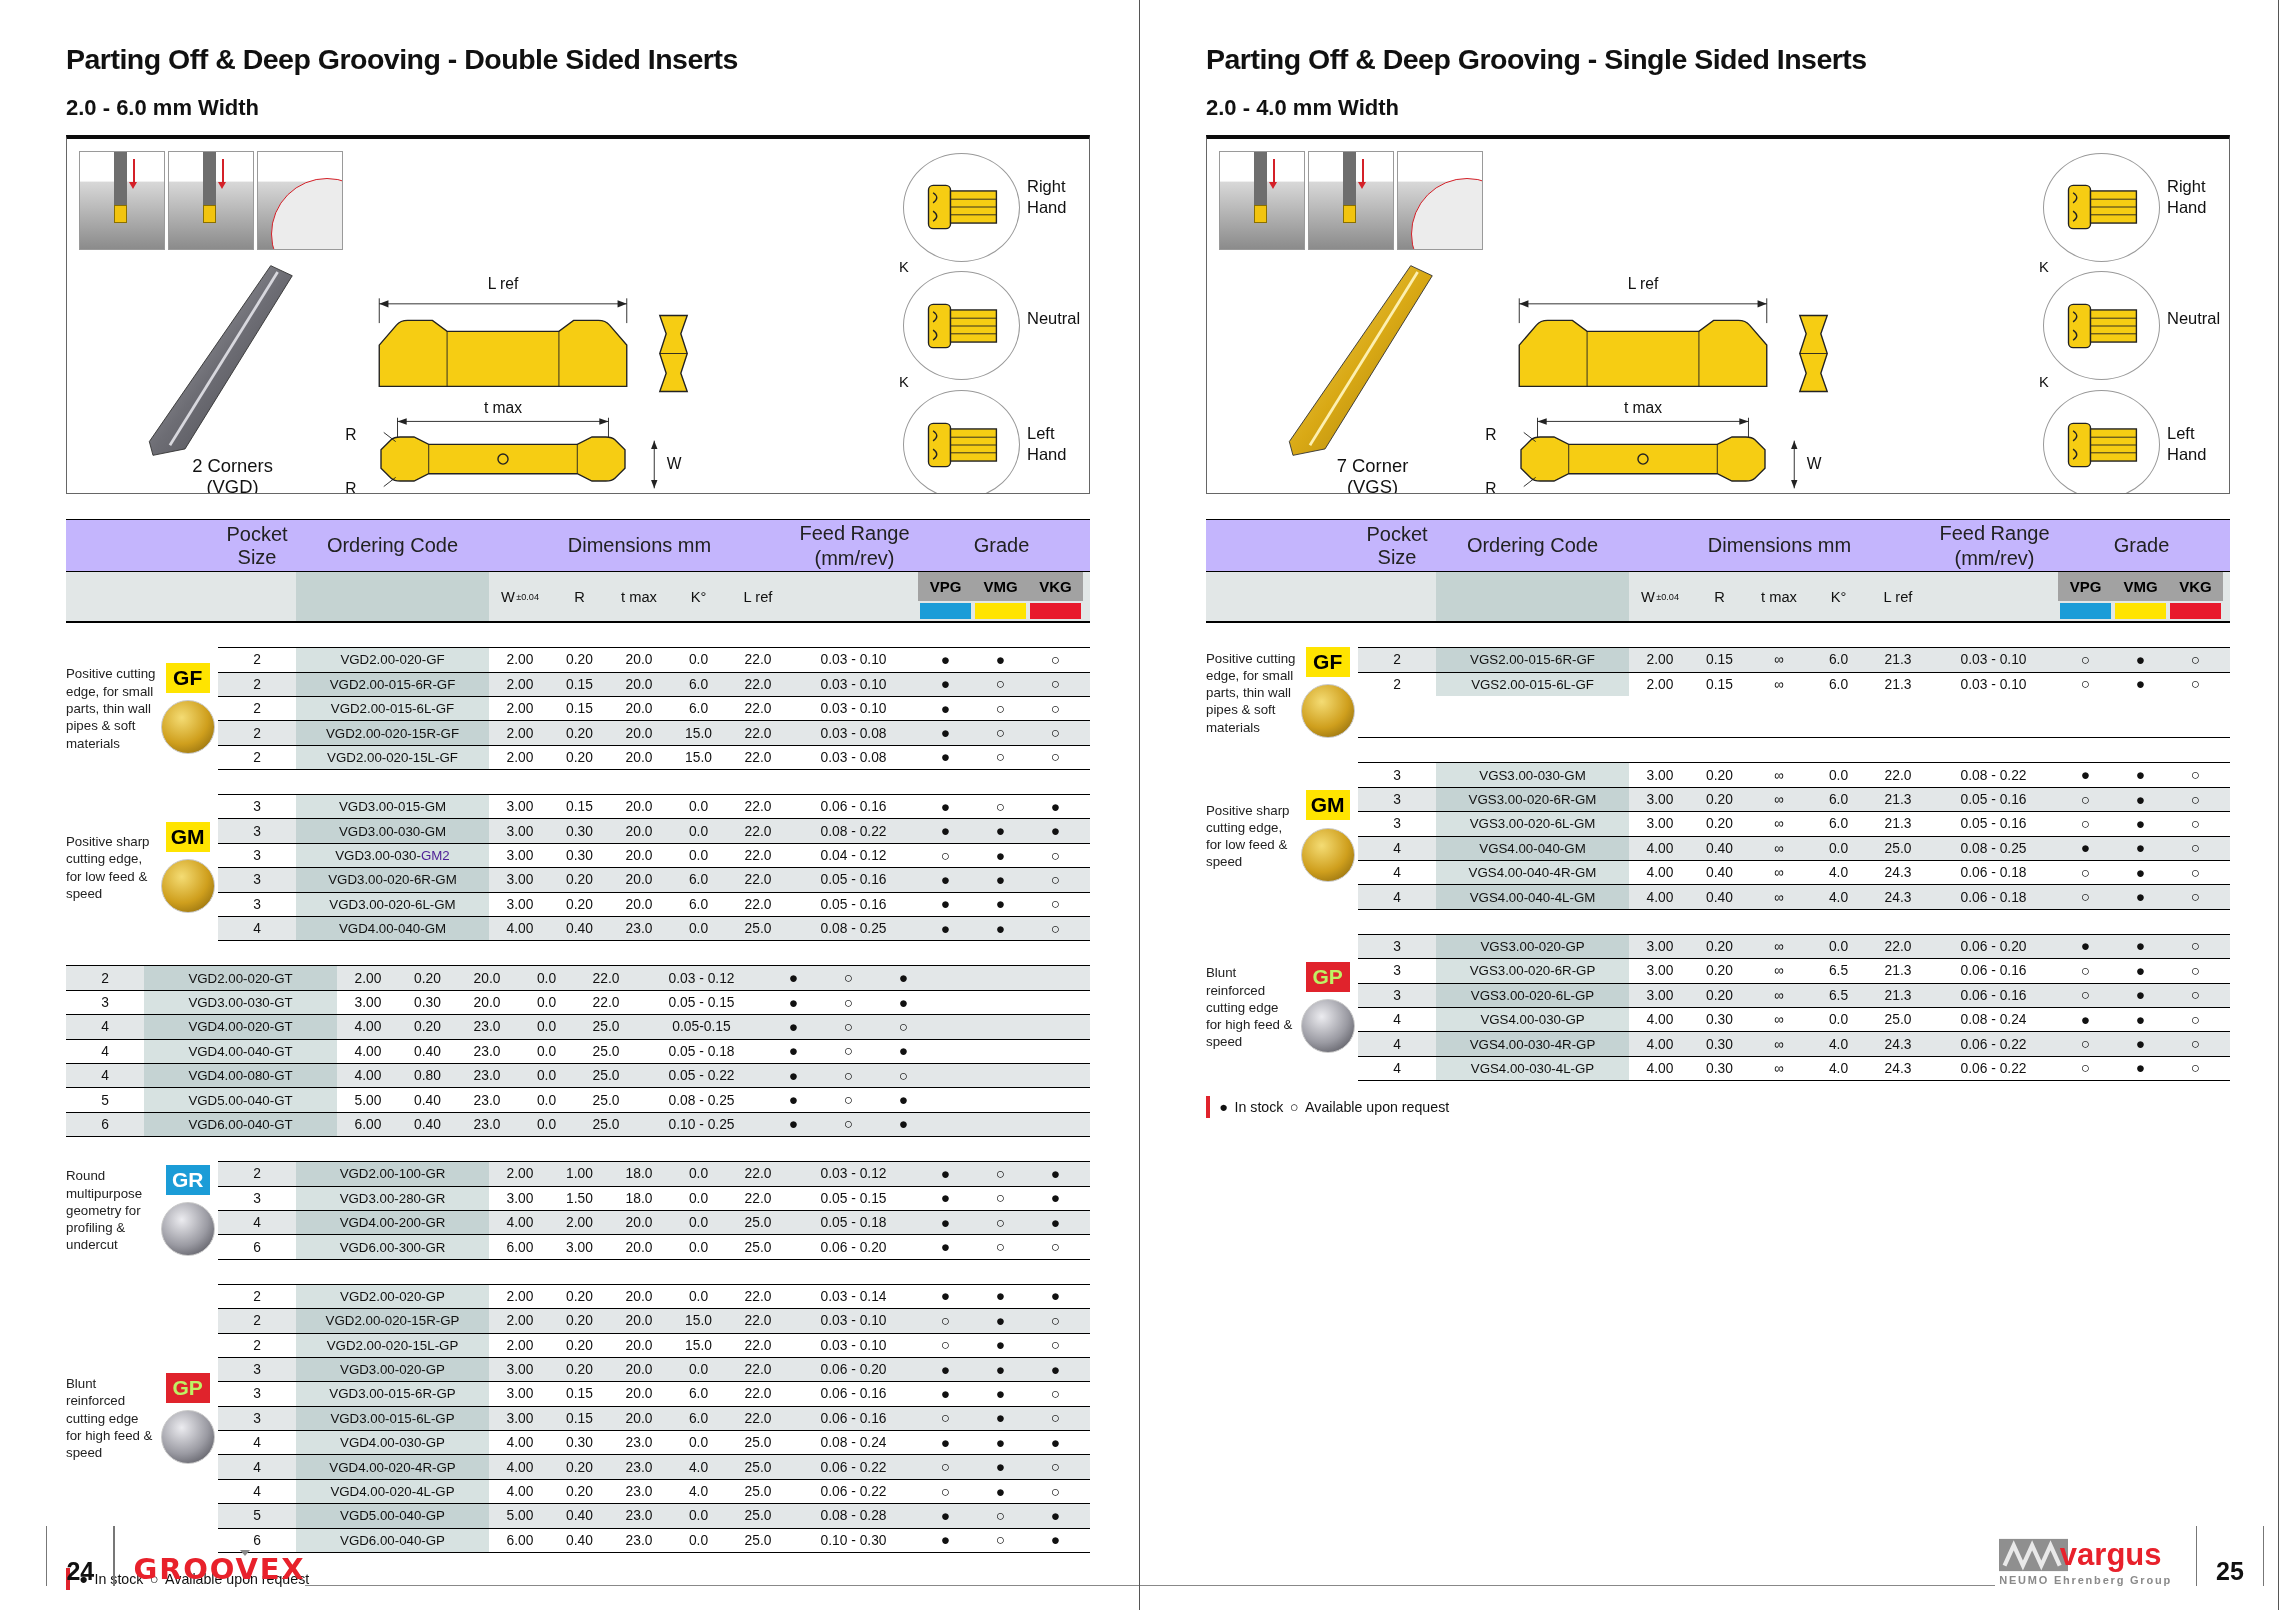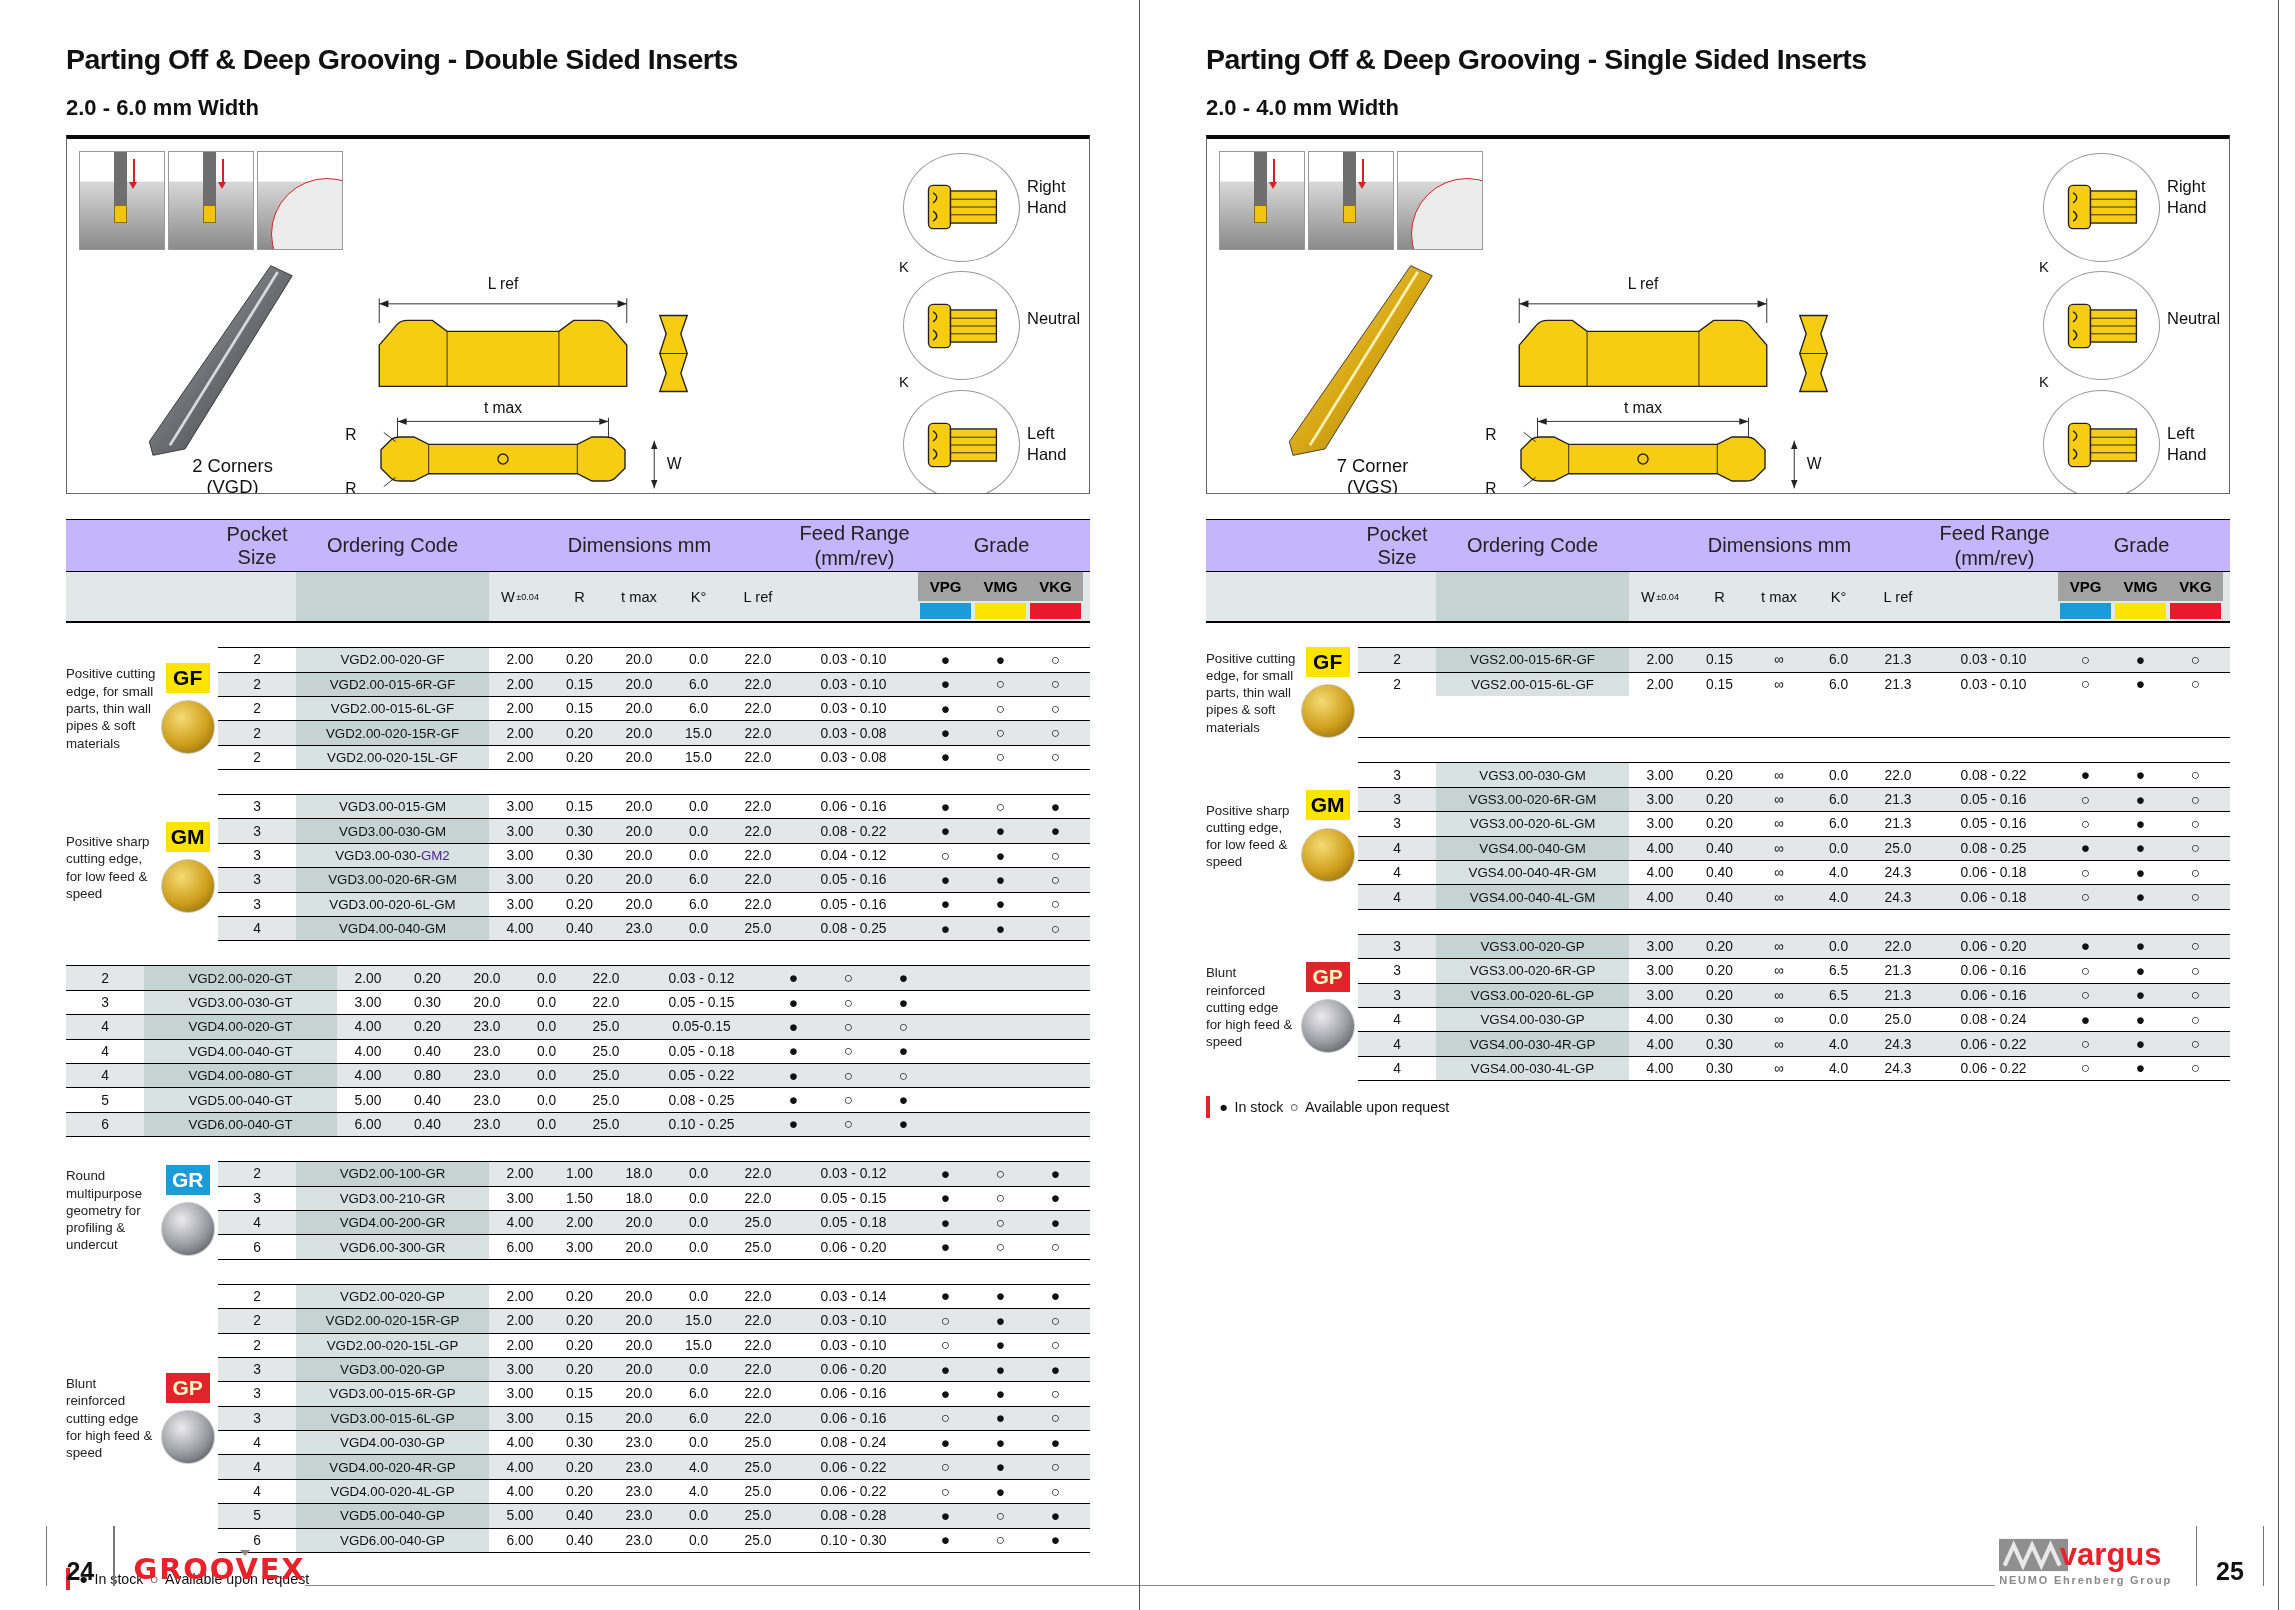--- a/index.html
+++ b/index.html
@@ -38,21 +38,21 @@
   .gchip{height:16.5px;margin:1.4px 2.3px 0 2.3px}
   .codeband{background:rgba(150,180,176,0.38)}
   .group{display:flex;margin-top:24px}
   .group:first-of-type{margin-top:0}
   .g-gut{width:152px;display:flex;align-items:center;gap:3.7px;box-sizing:border-box;padding-right:2.8px}
   .g-desc{flex:1;font-size:13.3px;line-height:1.3;color:#222}
   .g-side{width:55px;display:flex;flex-direction:column;align-items:center;gap:7.3px}
   .badge{width:44px;height:30px;display:flex;align-items:center;justify-content:center;font-weight:bold;font-size:21px}
   .badge.yellow{background:#ffe400;color:#000}
   .badge.blue{background:#1b9cd7;color:#fff}
-  .badge.red{background:#e0232c;color:#fef9c3}
+  .badge.red{background:#e0232c;color:#bef264}
   .photo{width:54px;height:54px;border-radius:50%;border:1.4px solid #c9c9c9;box-sizing:border-box}
   .photo.gold{background:radial-gradient(circle at 38% 32%,#f4dc74,#cf9f1d 55%,#86650c 95%)}
   .photo.dark{background:radial-gradient(circle at 38% 32%,#ececf0,#9a9aa2 55%,#4c4c54 95%)}
   .g-rows{flex:1;border-top:1.4px solid #000;border-bottom:1.4px solid #000}
   .row{display:flex;height:23.4px;font-size:13.8px;color:#111}
   .row + .row{border-top:0.9px solid #000}
   .row.gray{background:#e3e7e8}
   .row .cc{height:100%}
   .dot{font-size:15.6px}
   .code{font-size:13.3px}
@@ -503,21 +503,21 @@
         <div class="cc w-d1">18.0</div>
         <div class="cc w-d2">0.0</div>
         <div class="cc w-d1">22.0</div>
         <div class="cc w-fd">0.03 - 0.12</div>
         <div class="cc w-gr dot">●</div>
         <div class="cc w-gr dot">○</div>
         <div class="cc w-gr dot">●</div>
       </div>
             <div class="row">
         <div class="cc w-pk">3</div>
-              <div class="cc w-cd codeband code">VGD3.00-210-GR</div>
+              <div class="cc w-cd codeband code">VGD3.00-280-GR</div>
         <div class="cc w-d1">3.00</div>
         <div class="cc w-d2">1.50</div>
         <div class="cc w-d1">18.0</div>
         <div class="cc w-d2">0.0</div>
         <div class="cc w-d1">22.0</div>
         <div class="cc w-fd">0.05 - 0.15</div>
         <div class="cc w-gr dot">●</div>
         <div class="cc w-gr dot">○</div>
         <div class="cc w-gr dot">●</div>
       </div>

